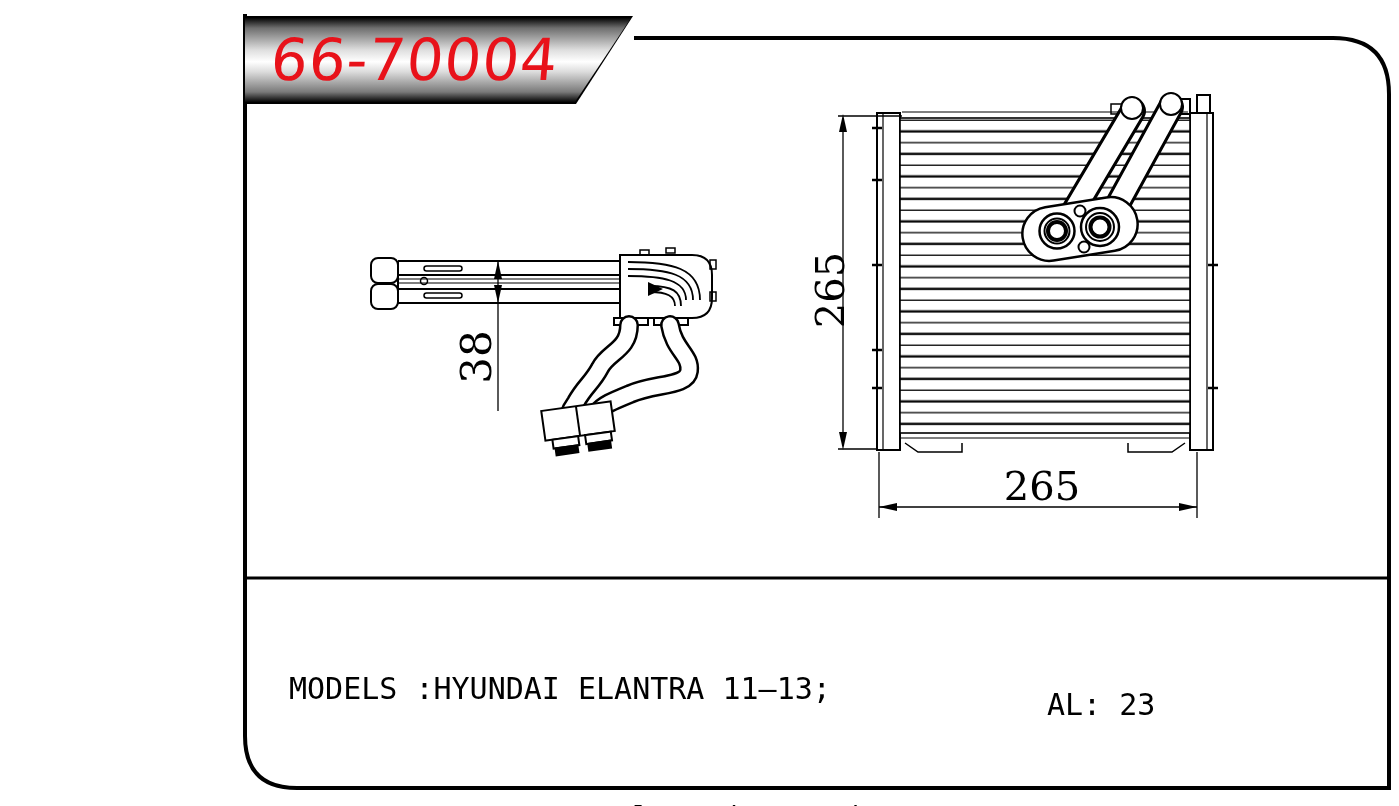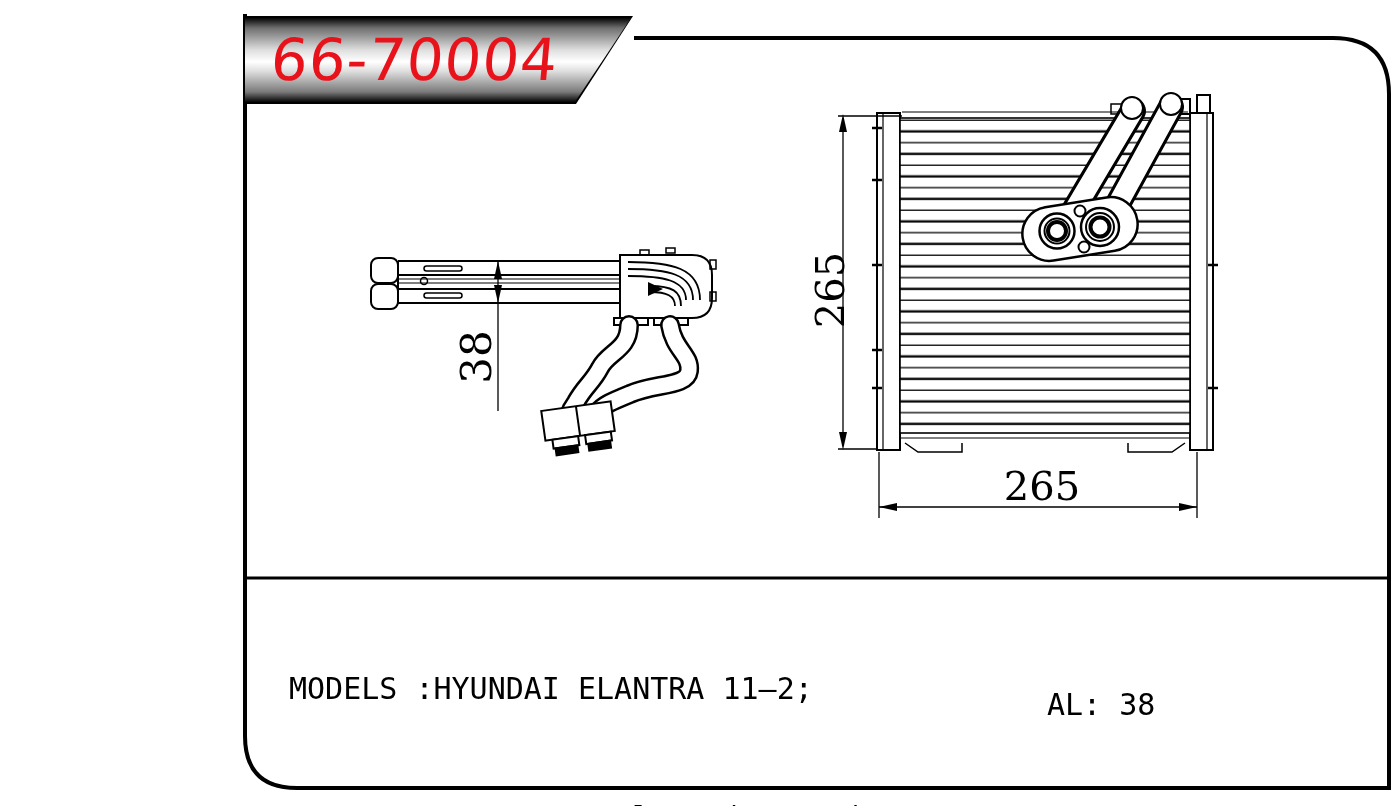--- a/index.html
+++ b/index.html
@@ -190,27 +190,27 @@
     <div class="badge-inner">
       <span class="badge-text">66-70004</span>
     </div>
   </div>
 
   <div class="dim dim-38">38</div>
   <div class="dim dim-265v">265</div>
   <div class="dim dim-265h">265</div>
 
   <div class="specs-left">
-    <div>MODELS :HYUNDAI ELANTRA 11—2;</div>
+    <div>MODELS :HYUNDAI ELANTRA 11—13;</div>
     <div> FLUIDIC ELANTRA Saloon (MD, UD) 1.8 10—;</div>
     
     
     
   </div>
 
   <div class="specs-right">
-    <div>AL: 38</div>
+    <div>AL: 23</div>
     
     
     
   </div>
 
 </div>
 
 </body></html>

